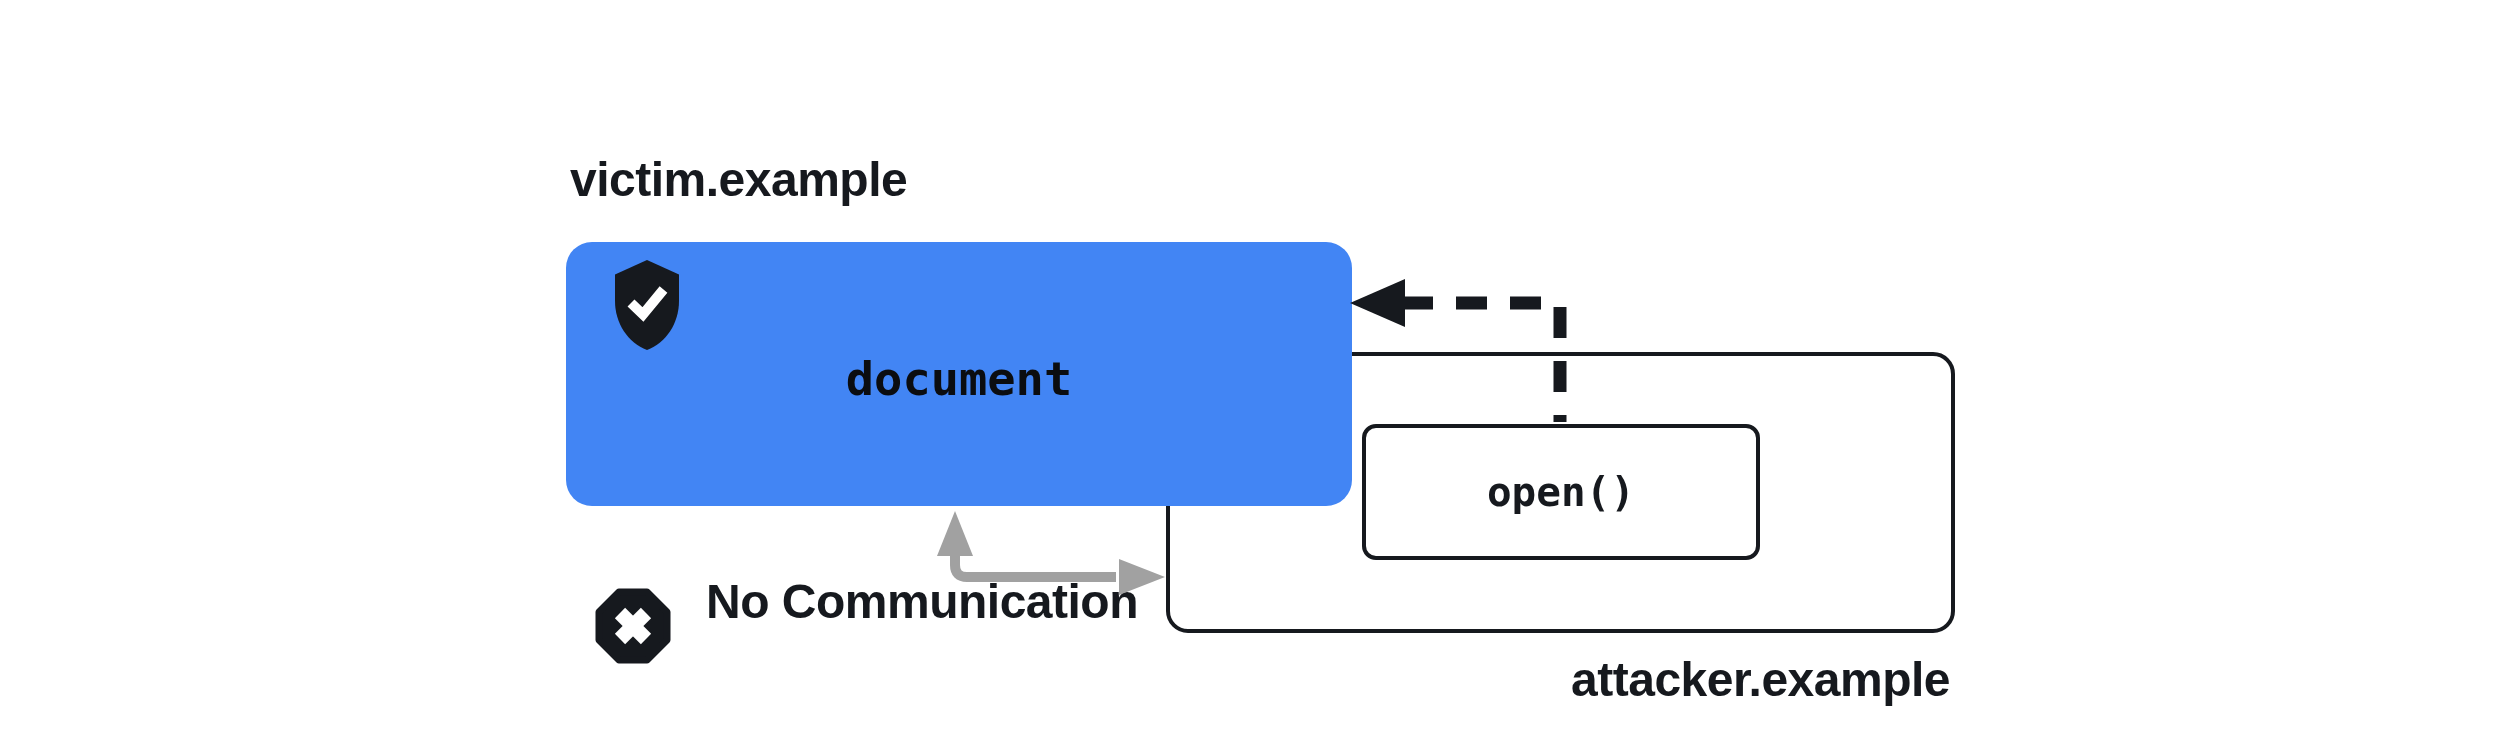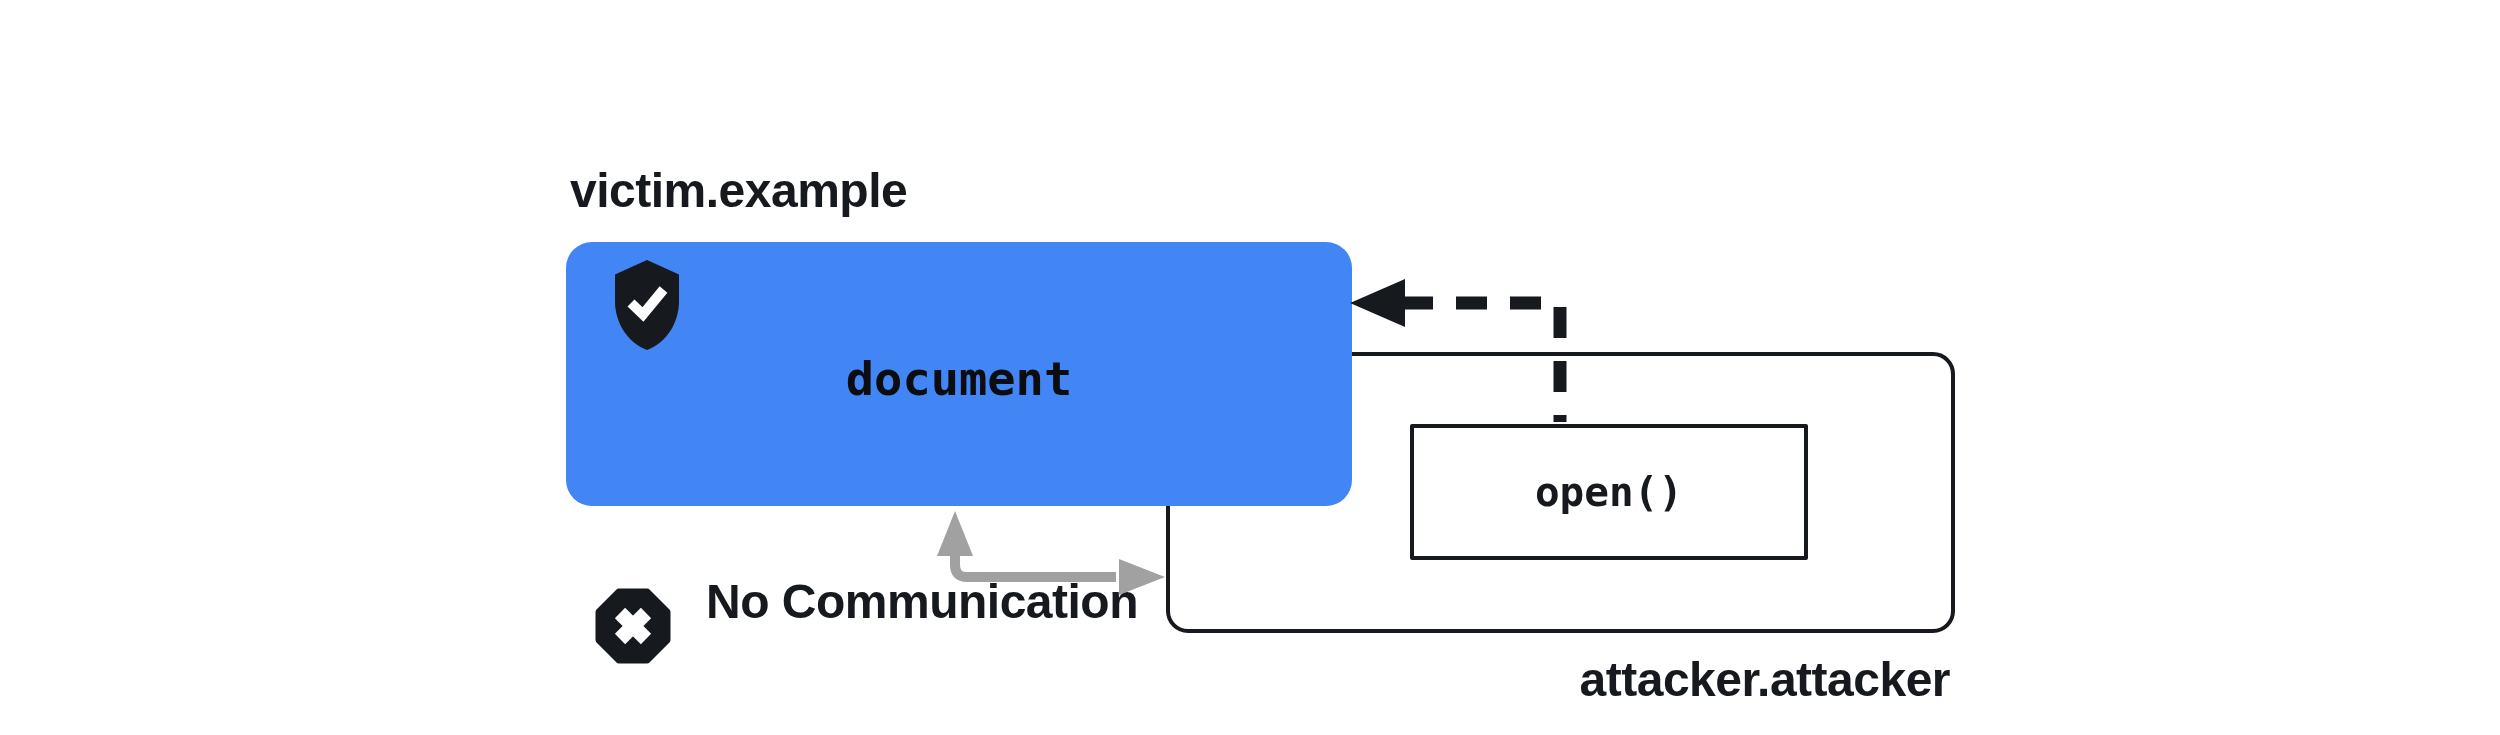--- a/index.html
+++ b/index.html
@@ -30,26 +30,26 @@
   }
   #shield-wrap{left:44px;top:16px;width:74px;height:94px;}
   #attacker-box{
     left:1166px;top:352px;width:789px;height:281px;
     background:#ffffff;border:4px solid var(--ink,#16191E);
     border-radius:22px;box-sizing:border-box;z-index:1;
   }
   #open-box{
     left:1362px;top:424px;width:398px;height:136px;
     background:#ffffff;border:4px solid var(--ink,#16191E);
-    border-radius:2px;box-sizing:border-box;z-index:3;
+    border-radius:14px;box-sizing:border-box;z-index:3;
     display:flex;align-items:center;justify-content:center;
     font-family:"DejaVu Sans Mono",monospace;font-weight:700;
-    font-size:41px;color:var(--ink,#16191E);margin-left:48px;
+    font-size:41px;color:var(--ink,#16191E);
   }
-  #victim-label{left:570px;top:163px;}
+  #victim-label{left:570px;top:152px;}
   #no-comm-label{left:706px;top:574px;}
   #attacker-label{left:1530px;top:652px;width:420px;text-align:right;}
   #blocked-wrap{left:595px;top:588px;width:76px;height:76px;z-index:4;}
   #arrow-layer{left:0;top:0;width:2500px;height:735px;z-index:5;pointer-events:none;}
 </style>
 </head>
 <body>
 
 <div id="stage">
 
@@ -74,21 +74,21 @@
   <span id="blocked-wrap" class="abs">
     <svg width="76" height="76" viewBox="0 0 76 76" aria-hidden="true">
       <polygon points="24,4 52,4 72,24 72,52 52,72 24,72 4,52 4,24" style="fill:var(--ink,#16191E);stroke:var(--ink,#16191E);stroke-width:7;stroke-linejoin:round;"></polygon>
       <line x1="25" y1="25" x2="51" y2="51" style="stroke:var(--check_white,#ffffff);stroke-width:14.5;stroke-linecap:butt;"></line>
       <line x1="51" y1="25" x2="25" y2="51" style="stroke:var(--check_white,#ffffff);stroke-width:14.5;stroke-linecap:butt;"></line>
     </svg>
   </span>
 
   <div id="no-comm-label" class="abs domain-label">No Communication</div>
 
-  <div id="attacker-label" class="abs domain-label">attacker.attacker</div>
+  <div id="attacker-label" class="abs domain-label">attacker.example</div>
 
   <svg id="arrow-layer" class="abs" viewBox="0 0 2500 735" aria-hidden="true">
 
     <g>
       <path d="M1402 303 H1560 V422" style="fill:none;stroke:var(--ink,#16191E);stroke-width:13;stroke-dasharray:31 23;"></path>
       <polygon points="1350,303 1405,279 1405,327" style="fill:var(--ink,#16191E);"></polygon>
     </g>
 
     <g>
       <path d="M955 551 V565 Q955 577 967 577 H1116" style="fill:none;stroke:var(--arrow_gray,#A1A1A1);stroke-width:10;"></path>

